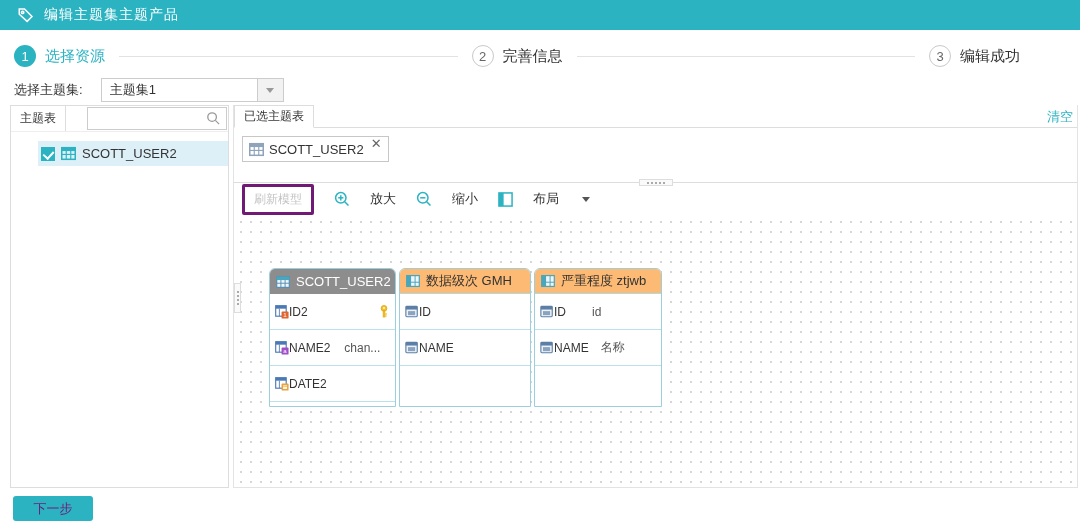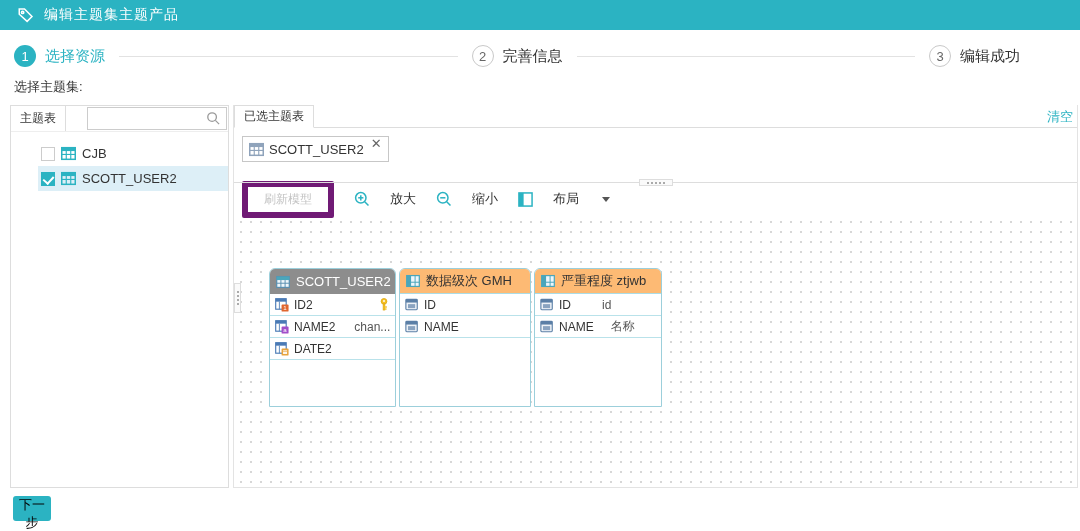--- a/index.html
+++ b/index.html
@@ -47,38 +47,38 @@
   .right-panel { position:absolute; left:233px; top:105px; width:845px; height:383px; background:#fff; border:1px solid #e3e3e3; border-top:none; }
   .rp-tabrow { height:23px; border-bottom:1px solid #ddd; position:relative; }
   .rp-tab { position:absolute; left:0; top:0; height:23px; width:80px; background:#fff; border:1px solid #ddd; border-bottom:1px solid #fff; font-size:12px; color:#333; display:flex; align-items:center; justify-content:center; cursor:pointer; z-index:2; }
   .clear-link { position:absolute; right:4px; top:3px; color:#2bb3c2; font-size:13px; cursor:pointer; }
   .chip-area { height:55px; border-bottom:1px solid #ddd; padding:8px 0 0 8px; position:relative; }
   .chip { display:inline-flex; align-items:center; gap:5px; height:26px; border:1px solid #c7c7c7; background:#fff; padding:0 6px; font-size:13px; color:#333; }
   .chip .close { font-size:13px; color:#666; cursor:pointer; align-self:flex-start; line-height:13px; margin-left:2px; }
   .h-handle { position:absolute; left:50%; bottom:-4px; transform:translateX(-50%); width:34px; height:7px; background:#fafafa; border:1px solid #ddd; display:flex; align-items:center; justify-content:center; gap:2px; cursor:row-resize; z-index:3; }
   .h-handle i, .v-handle i { width:2px; height:2px; background:#aaa; display:block; }
   .toolbar { height:32px; display:flex; align-items:center; gap:20px; padding-left:8px; }
-  .btn-disabled { border:6px solid #701a75; background:#fff; color:#c4c4c4; font-size:12px; padding:4px 16px; border-radius:2px; font-family:inherit; }
+  .btn-disabled { border:3px solid #701a75; background:#fff; color:#c4c4c4; font-size:12px; padding:4px 9px; border-radius:2px; font-family:inherit; }
   .tool { display:flex; align-items:center; gap:20px; font-size:13px; color:#333; cursor:pointer; }
   .tool .caret-down { border-top-color:#555; margin-left:3px; }
 
   
   .canvas { position:relative; height:271px; background-image:radial-gradient(#d7d7d7 1px, transparent 1.3px); background-size:10px 10px; background-position:2px 2px; overflow:hidden; }
   .v-handle { position:absolute; left:0; top:68px; width:7px; height:30px; background:#fafafa; border:1px solid #ddd; display:flex; flex-direction:column; align-items:center; justify-content:center; gap:2px; cursor:col-resize; }
 
   .entity { position:absolute; background:#fff; border:1px solid #9ccfdb; border-radius:6px 6px 0 0; }
   .entity-header { height:25px; display:flex; align-items:center; gap:6px; padding:0 6px; font-size:13px; border-radius:5px 5px 0 0; cursor:move; }
   .entity.selected .entity-header { background:#8d8d8d; color:#fff; }
   .entity:not(.selected) .entity-header { background:#fdba74; color:#333; border-bottom:1px solid #aadce6; }
-  .entity-row { height:22px; display:flex; align-items:center; gap:5px; padding:0 5px; border-bottom:1px solid #b9e2ea; font-size:12px; color:#333; cursor:default; }
+  .entity-row { height:36px; display:flex; align-items:center; padding:0 5px; border-bottom:1px solid #b9e2ea; font-size:12px; color:#333; cursor:default; }
   .row-comment { color:#555; margin-left:14px; }
   .row-key { margin-left:auto; display:flex; }
 
   
-  .next-btn { position:absolute; left:13px; top:496px; width:38px; height:25px; background:#2bb3c2; color:#000000; border:none; border-radius:3px; font-size:13px; cursor:pointer; font-family:inherit; }
+  .next-btn { position:absolute; left:13px; top:496px; width:80px; height:25px; background:#2bb3c2; color:#701a75; border:none; border-radius:3px; font-size:13px; cursor:pointer; font-family:inherit; }
 </style>
 </head>
 <body>
 
 <div class="app-header">
   <span style="display:flex;">
     <svg width="18" height="18" viewBox="0 0 24 24" fill="none" stroke="#fff" stroke-width="2">
       <path d="M3 11 L3 4 L10 4 L20 14 L13.5 20.5 Z"></path>
       <circle cx="7.5" cy="8.5" r="1.6"></circle>
     </svg>
@@ -98,49 +98,42 @@
   </div>
   <div class="step-line"></div>
   <div class="step">
     <div class="step-circle">3</div>
     <div class="step-label">编辑成功</div>
   </div>
 </div>
 
 <div class="select-row">
   <span>选择主题集:</span>
+  <div class="select-box">
+    <span class="select-value">主题集1</span>
+    <span class="select-arrow">
+        <i class="caret-down"></i>
+      </span>
+  </div>
 </div>
 
 <div class="left-panel">
   <div class="lp-header">
     <div class="lp-tab">主题表</div>
     <div class="lp-search">
       <input type="text" placeholder="" style="">
       <span class="mag">
         <svg width="15" height="15" viewBox="0 0 16 16" fill="none" stroke="#9a9a9a" stroke-width="1.4">
           <circle cx="6.5" cy="6.5" r="4.6"></circle>
             <line x1="10" y1="10" x2="14" y2="14"></line>
         </svg>
       </span>
     </div>
   </div>
   <div class="tree">
-    <div class="tree-row">
-      <span class="cb"></span>
-      <span style="display:flex;">
-        <svg width="15" height="15" viewBox="0 0 16 16">
-            <rect x="0.8" y="1.8" width="14.4" height="12.4" fill="none" stroke="#2bb3c2" stroke-width="1.6"></rect>
-            <rect x="0.8" y="1.8" width="14.4" height="3.6" fill="#2bb3c2"></rect>
-            <line x1="0.8" y1="9" x2="15.2" y2="9" stroke="#2bb3c2" stroke-width="1.2"></line>
-            <line x1="5.6" y1="5.4" x2="5.6" y2="14.2" stroke="#2bb3c2" stroke-width="1.2"></line>
-            <line x1="10.4" y1="5.4" x2="10.4" y2="14.2" stroke="#2bb3c2" stroke-width="1.2"></line>
-          </svg>
-      </span>
-      <span>CJB</span>
-    </div>
     <div class="tree-row selected">
       <span class="cb checked"></span>
       <span style="display:flex;">
         <svg width="15" height="15" viewBox="0 0 16 16">
             <rect x="0.8" y="1.8" width="14.4" height="12.4" fill="none" stroke="#2bb3c2" stroke-width="1.6"></rect>
             <rect x="0.8" y="1.8" width="14.4" height="3.6" fill="#2bb3c2"></rect>
             <line x1="0.8" y1="9" x2="15.2" y2="9" stroke="#2bb3c2" stroke-width="1.2"></line>
             <line x1="5.6" y1="5.4" x2="5.6" y2="14.2" stroke="#2bb3c2" stroke-width="1.2"></line>
             <line x1="10.4" y1="5.4" x2="10.4" y2="14.2" stroke="#2bb3c2" stroke-width="1.2"></line>
           </svg>

